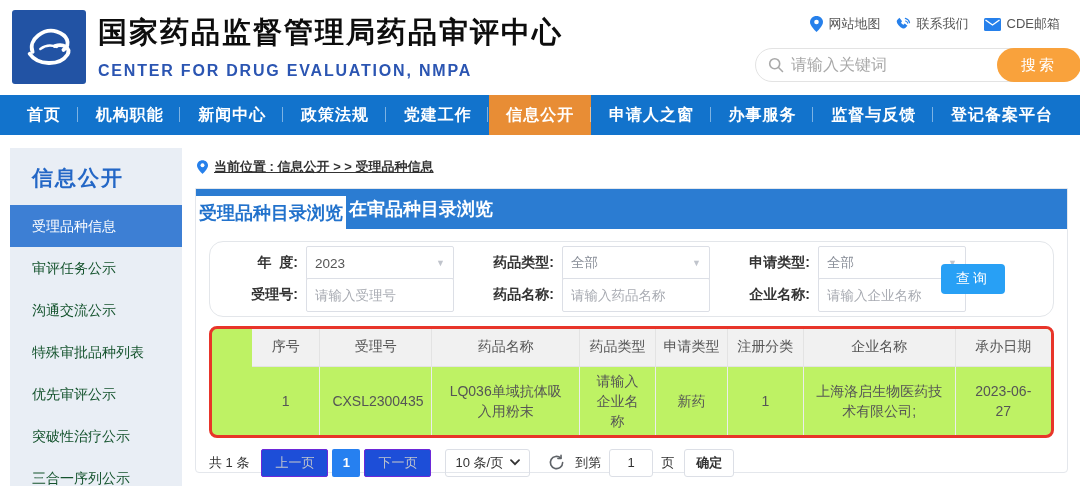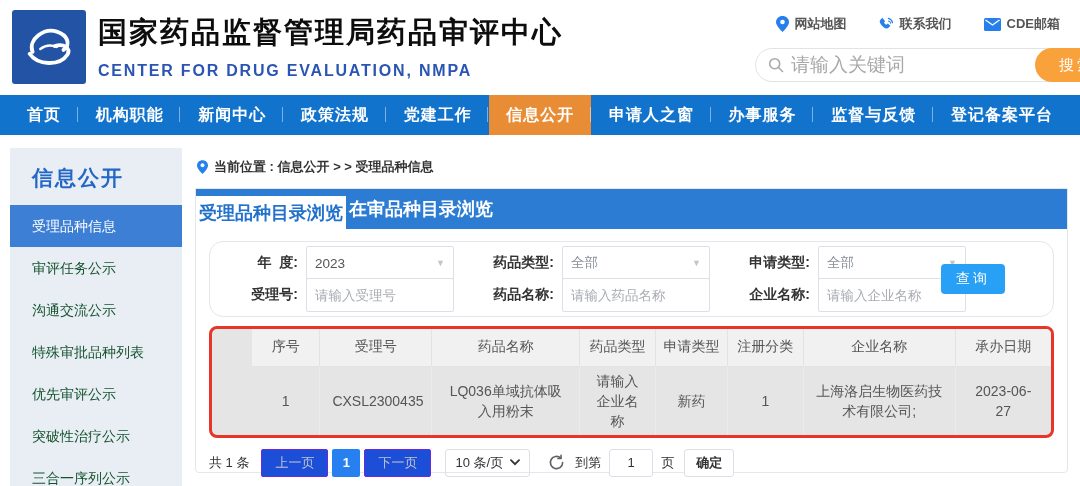--- a/index.html
+++ b/index.html
@@ -11,28 +11,28 @@
   
   .header { height: 95px; position: relative; }
   .logo {
     position: absolute; left: 12px; top: 10px; width: 74px; height: 74px;
     background: #2253a4; border-radius: 3px;
     display: flex; align-items: center; justify-content: center;
   }
   .brand { position: absolute; left: 98px; top: 13px; }
   .brand h1 { font-size: 29px; font-weight: bold; color: #0d0d0d; letter-spacing: 2px; }
   .brand .en { margin-top: 9px; font-size: 16px; font-weight: bold; color: #2b55b2; letter-spacing: 1.8px; }
-  .quick { position: absolute; right: 20px; top: 15px; display: flex; gap: 32px; align-items: center; font-size: 13px; color: #555; font-weight: bold; }
+  .quick { position: absolute; right: 20px; top: 15px; display: flex; gap: 15px; align-items: center; font-size: 13px; color: #555; }
   .quick .ql { display: flex; align-items: center; gap: 6px; cursor: pointer; }
   .searchbar {
     position: absolute; right: 15px; top: 48px; width: 310px; height: 34px;
     border: 1px solid #e3e3e3; border-radius: 17px;
     display: flex; align-items: center; background: #fff; padding-left: 12px;
   }
-  .searchbar input { border: none; outline: none; flex: 1; font-size: 19px; color: #0c4a6e; padding-left: 7px; background: transparent; }
+  .searchbar input { border: none; outline: none; flex: 1; font-size: 16px; color: #0c4a6e; padding-left: 7px; background: transparent; }
   .searchbar input::placeholder { color: #a9a9a9; }
   .search-btn {
     width: 84px; height: 34px; margin: -1px; border-radius: 17px;
     background: #f9a23c; color: #fff; font-size: 15px; letter-spacing: 3px;
     display: flex; align-items: center; justify-content: center; cursor: pointer; flex: none;
   }
   
   .nav { height: 40px; background: #1273cc; display: flex; justify-content: space-between; padding: 0 10px; }
   .nav a {
     display: flex; align-items: center; padding: 0 17px; color: #fff;
@@ -44,21 +44,21 @@
     background: rgba(255,255,255,.45);
   }
   .nav a.active { background: #e88d35; }
   
   .content { display: flex; margin-top: 13px; }
   .sidebar { margin-left: 10px; width: 172px; height: 338px; background: #e9eef5; flex: none; }
   .side-title { padding: 16px 0 13px 22px; font-size: 21px; font-weight: bold; color: #2467c6; letter-spacing: 2px; }
   .side-item { height: 42px; line-height: 42px; padding-left: 22px; font-size: 14px; color: #14532d; cursor: pointer; white-space: nowrap; }
   .side-item.active { background: #3d7fd4; color: #fff; }
   .main { flex: 1; margin-left: 13px; margin-right: 12px; }
-  .breadcrumb { display: flex; align-items: center; gap: 6px; height: 22px; margin: 8px 0 10px 2px; font-size: 13px; color: #333; font-weight: bold; }
+  .breadcrumb { display: flex; align-items: center; gap: 6px; height: 22px; margin: 8px 0 10px 2px; font-size: 13px; color: #333; font-weight: bold; text-decoration: underline; }
   
   .panel { border: 1px solid #e4e7ec; border-radius: 0 0 4px 4px; height: 285px; }
   .tabbar { height: 40px; background: #2b7cd2; display: flex; }
   .tab { width: 150px; display: flex; align-items: center; justify-content: center; font-size: 18px; font-weight: bold; color: #fff; cursor: pointer; }
   .tab.active { background: #fff; color: #2272cc; margin-top: 7px; height: 33px; }
   .panel-body { padding: 12px 13px 0; }
   
   .filters { border: 1px solid #e3e6ea; border-radius: 14px; position: relative; padding: 7px 0; }
   .f-row { display: flex; align-items: center; height: 28px; }
   .f-row + .f-row { margin-top: 4px; }
@@ -74,21 +74,21 @@
   .control .caret { margin-left: auto; color: #c0c4cc; font-size: 9px; }
   .control input { border: none; outline: none; width: 100%; font-size: 13.5px; color: #333; }
   .control input::placeholder { color: #a8abb2; }
   .query-btn {
     position: absolute; right: 48px; top: 50%; transform: translateY(-50%);
     width: 64px; height: 30px; background: #28a0f5; color: #fff; border-radius: 4px;
     display: flex; align-items: center; justify-content: center; font-size: 14px;
     letter-spacing: 3px; cursor: pointer;
   }
   
-  .table-wrap { margin-top: 9px; border: 3px solid #e8352a; border-radius: 8px; overflow: hidden; background: #e5e5e5; padding-left: 40px; }
+  .table-wrap { margin-top: 9px; border: 3px solid #e8352a; border-radius: 8px; overflow: hidden; background: #bef264; padding-left: 40px; }
   table { width: 100%; border-collapse: collapse; table-layout: fixed; }
   th { background: #f1f1f1; height: 37px; font-size: 14px; color: #555; font-weight: normal; border-right: 1px solid #e3e3e3; border-bottom: 1px solid #e3e3e3; }
   th:last-child, td:last-child { border-right: none; }
   td { height: 58px; text-align: center; font-size: 14px; color: #555; border-right: 1px solid #ececec; padding: 4px 12px; line-height: 20px; }
   
   .pager { display: flex; align-items: center; margin-top: 11px; font-size: 13px; color: #333; }
   .pg-total { margin-right: 12px; }
   .pg-btn { height: 28px; padding: 0 13px; border: 1px solid #6d28d9; border-radius: 2px; display: flex; align-items: center; color: #bfc4cc; background: #1d4ed8; cursor: default; }
   .pg-num { width: 28px; height: 28px; background: #2680f0; color: #fff; display: flex; align-items: center; justify-content: center; border-radius: 2px; font-weight: bold; margin: 0 4px; cursor: pointer; }
   .pg-size { height: 28px; border: 1px solid #dcdfe6; border-radius: 3px; display: flex; align-items: center; padding: 0 9px; gap: 7px; margin-left: 14px; cursor: pointer; }

